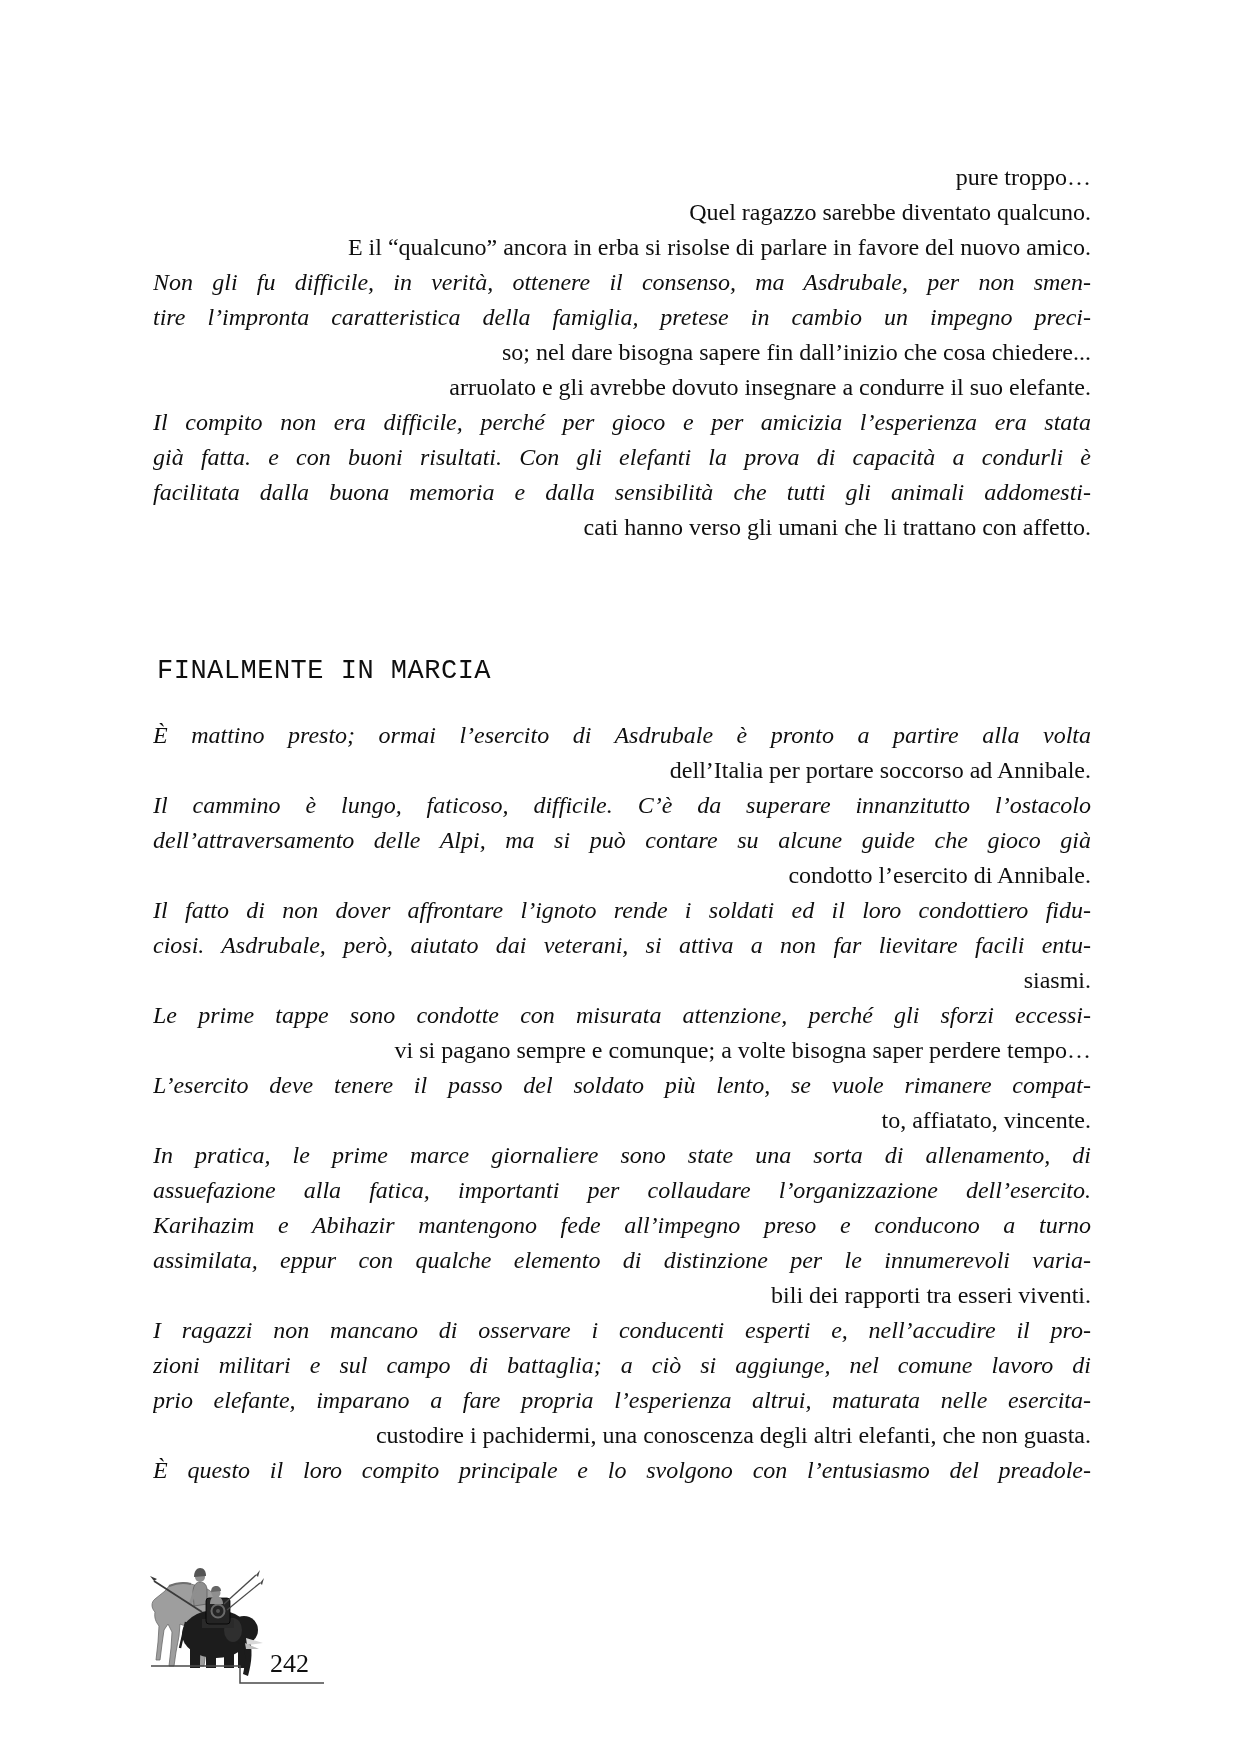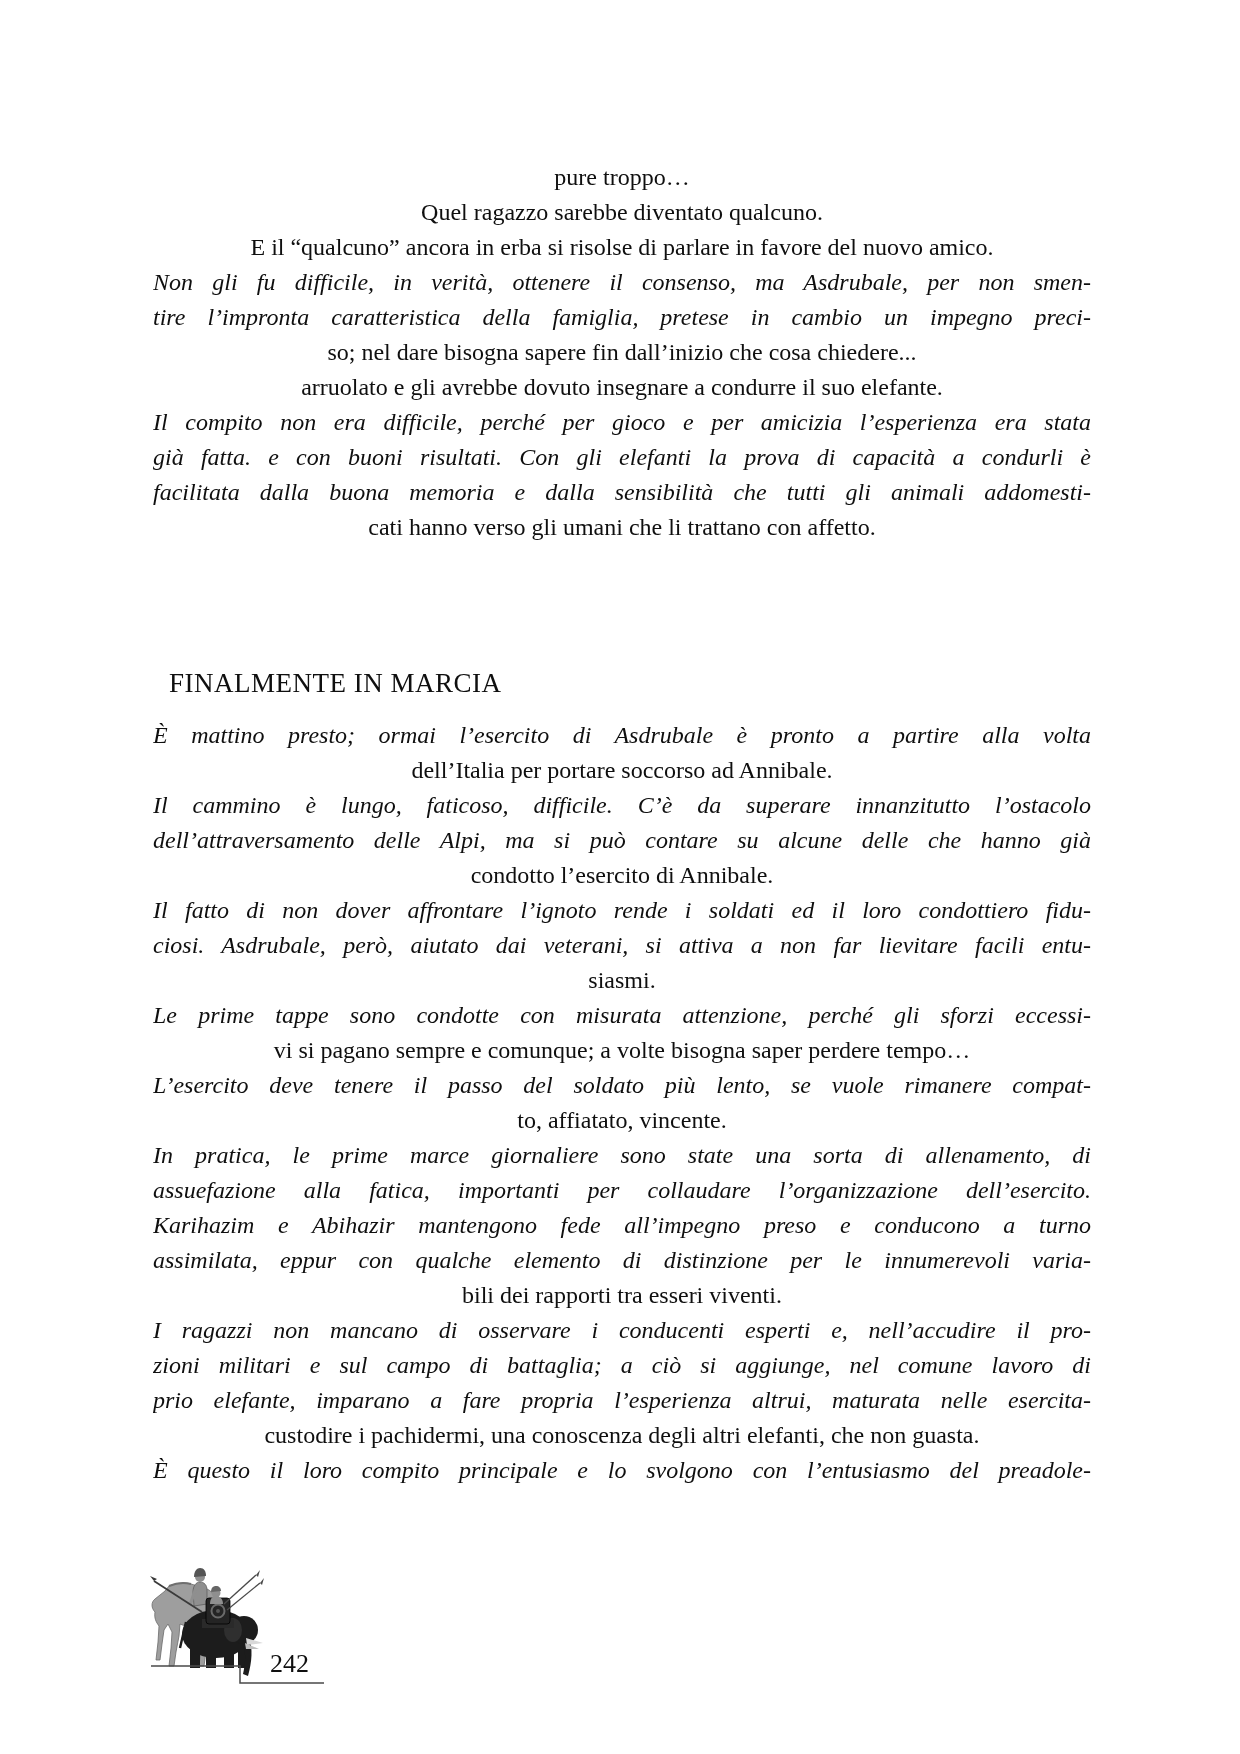--- a/index.html
+++ b/index.html
@@ -14,33 +14,33 @@
   }
   .para {
     position:absolute;
     left:153px; width:938px;
     font-size:24px;
   }
   .line {
     height:35px; line-height:35px;
     overflow:hidden;
     white-space:nowrap;
-    text-align:center;
+    text-align:right;
   }
   .line.j {
     text-align:justify;
     text-align-last:justify;
     white-space:normal;
     font-style:italic;
   }
   .heading {
     position:absolute;
     left:153px; top:650px;
-    margin:16px;
-    font-family:Liberation Serif, serif;
+    margin:4px;
+    font-family:Liberation Mono, monospace;
     font-weight:400;
     font-size:27px;
     line-height:35px;
     letter-spacing:0.5px;
     color:var(--text,#0f0f0f);
   }
   .illustration {
     position:absolute;
     left:146px; top:1556px;
     width:125px; height:132px;
@@ -78,21 +78,21 @@
       <div class="line j">facilitata dalla buona memoria e dalla sensibilità che tutti gli animali addomesti-</div>
       <div class="line">cati hanno verso gli umani che li trattano con affetto.</div>
     </div>
 
   <h2 class="heading">FINALMENTE IN MARCIA</h2>
 
   <div class="para" style="top:718px">
       <div class="line j">È mattino presto; ormai l’esercito di Asdrubale è pronto a partire alla volta</div>
       <div class="line">dell’Italia per portare soccorso ad Annibale.</div>
       <div class="line j">Il cammino è lungo, faticoso, difficile. C’è da superare innanzitutto l’ostacolo</div>
-      <div class="line j">dell’attraversamento delle Alpi, ma si può contare su alcune delle che hanno già</div>
+      <div class="line j">dell’attraversamento delle Alpi, ma si può contare su alcune guide che gioco già</div>
       <div class="line">condotto l’esercito di Annibale.</div>
       <div class="line j">Il fatto di non dover affrontare l’ignoto rende i soldati ed il loro condottiero fidu-</div>
       <div class="line j">ciosi. Asdrubale, però, aiutato dai veterani, si attiva a non far lievitare facili entu-</div>
       <div class="line">siasmi.</div>
       <div class="line j">Le prime tappe sono condotte con misurata attenzione, perché gli sforzi eccessi-</div>
       <div class="line">vi si pagano sempre e comunque; a volte bisogna saper perdere tempo…</div>
       <div class="line j">L’esercito deve tenere il passo del soldato più lento, se vuole rimanere compat-</div>
       <div class="line">to, affiatato, vincente.</div>
       <div class="line j">In pratica, le prime marce giornaliere sono state una sorta di allenamento, di</div>
       <div class="line j">assuefazione alla fatica, importanti per collaudare l’organizzazione dell’esercito.</div>

